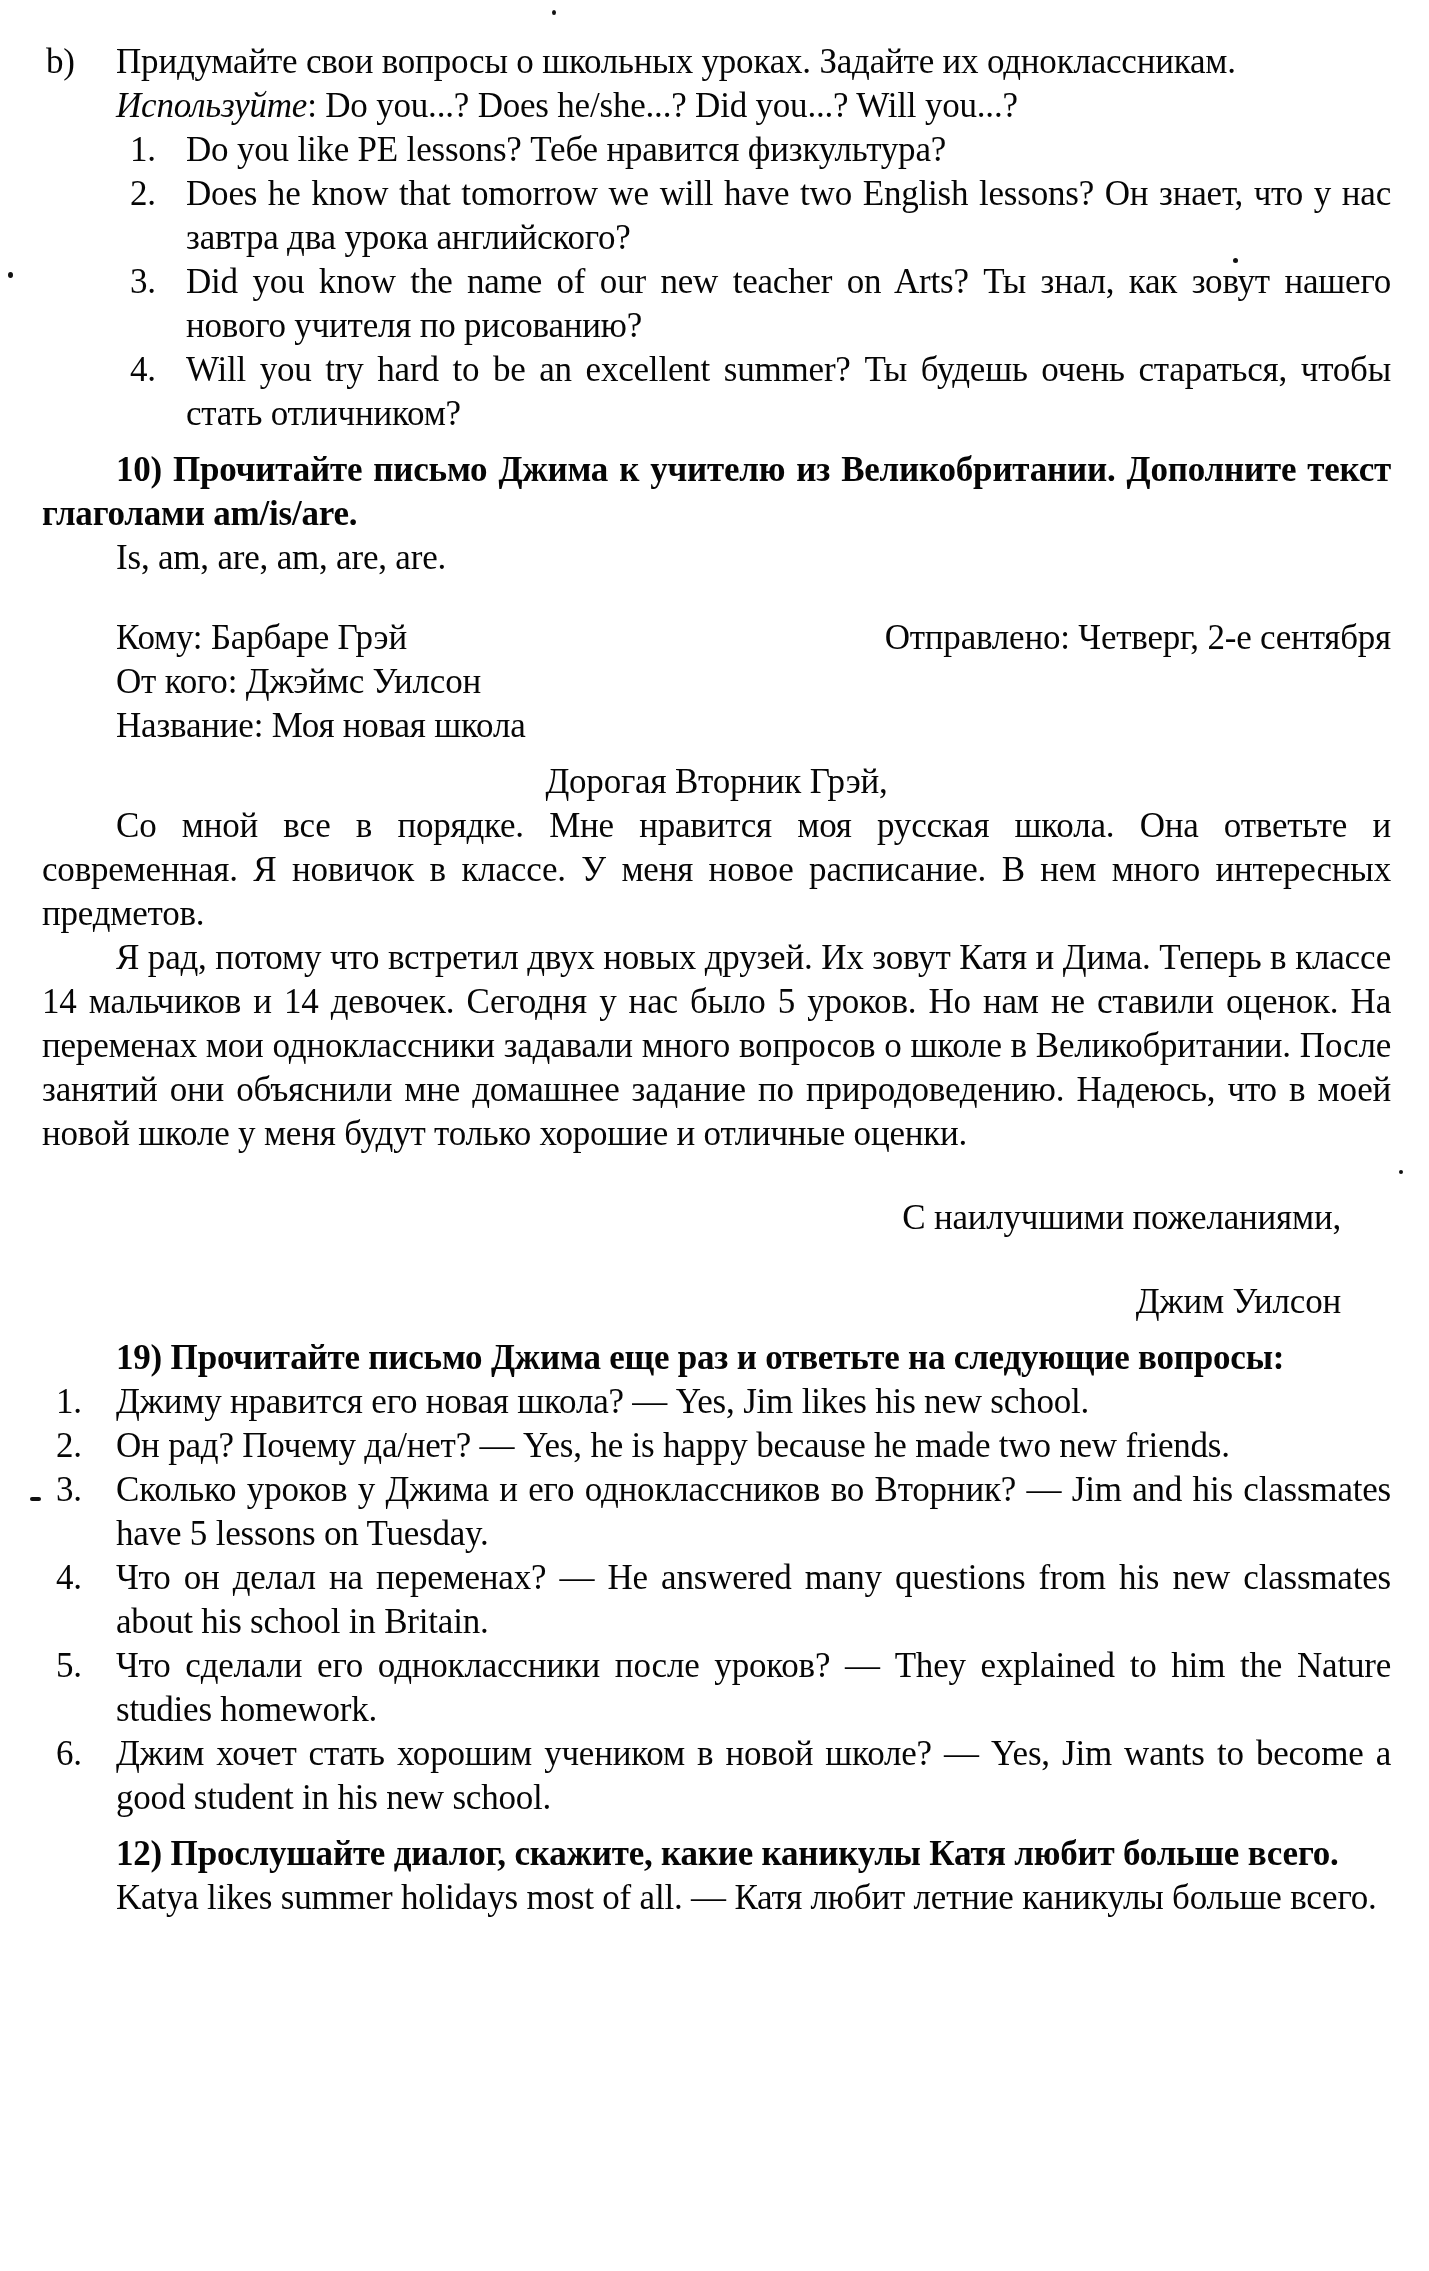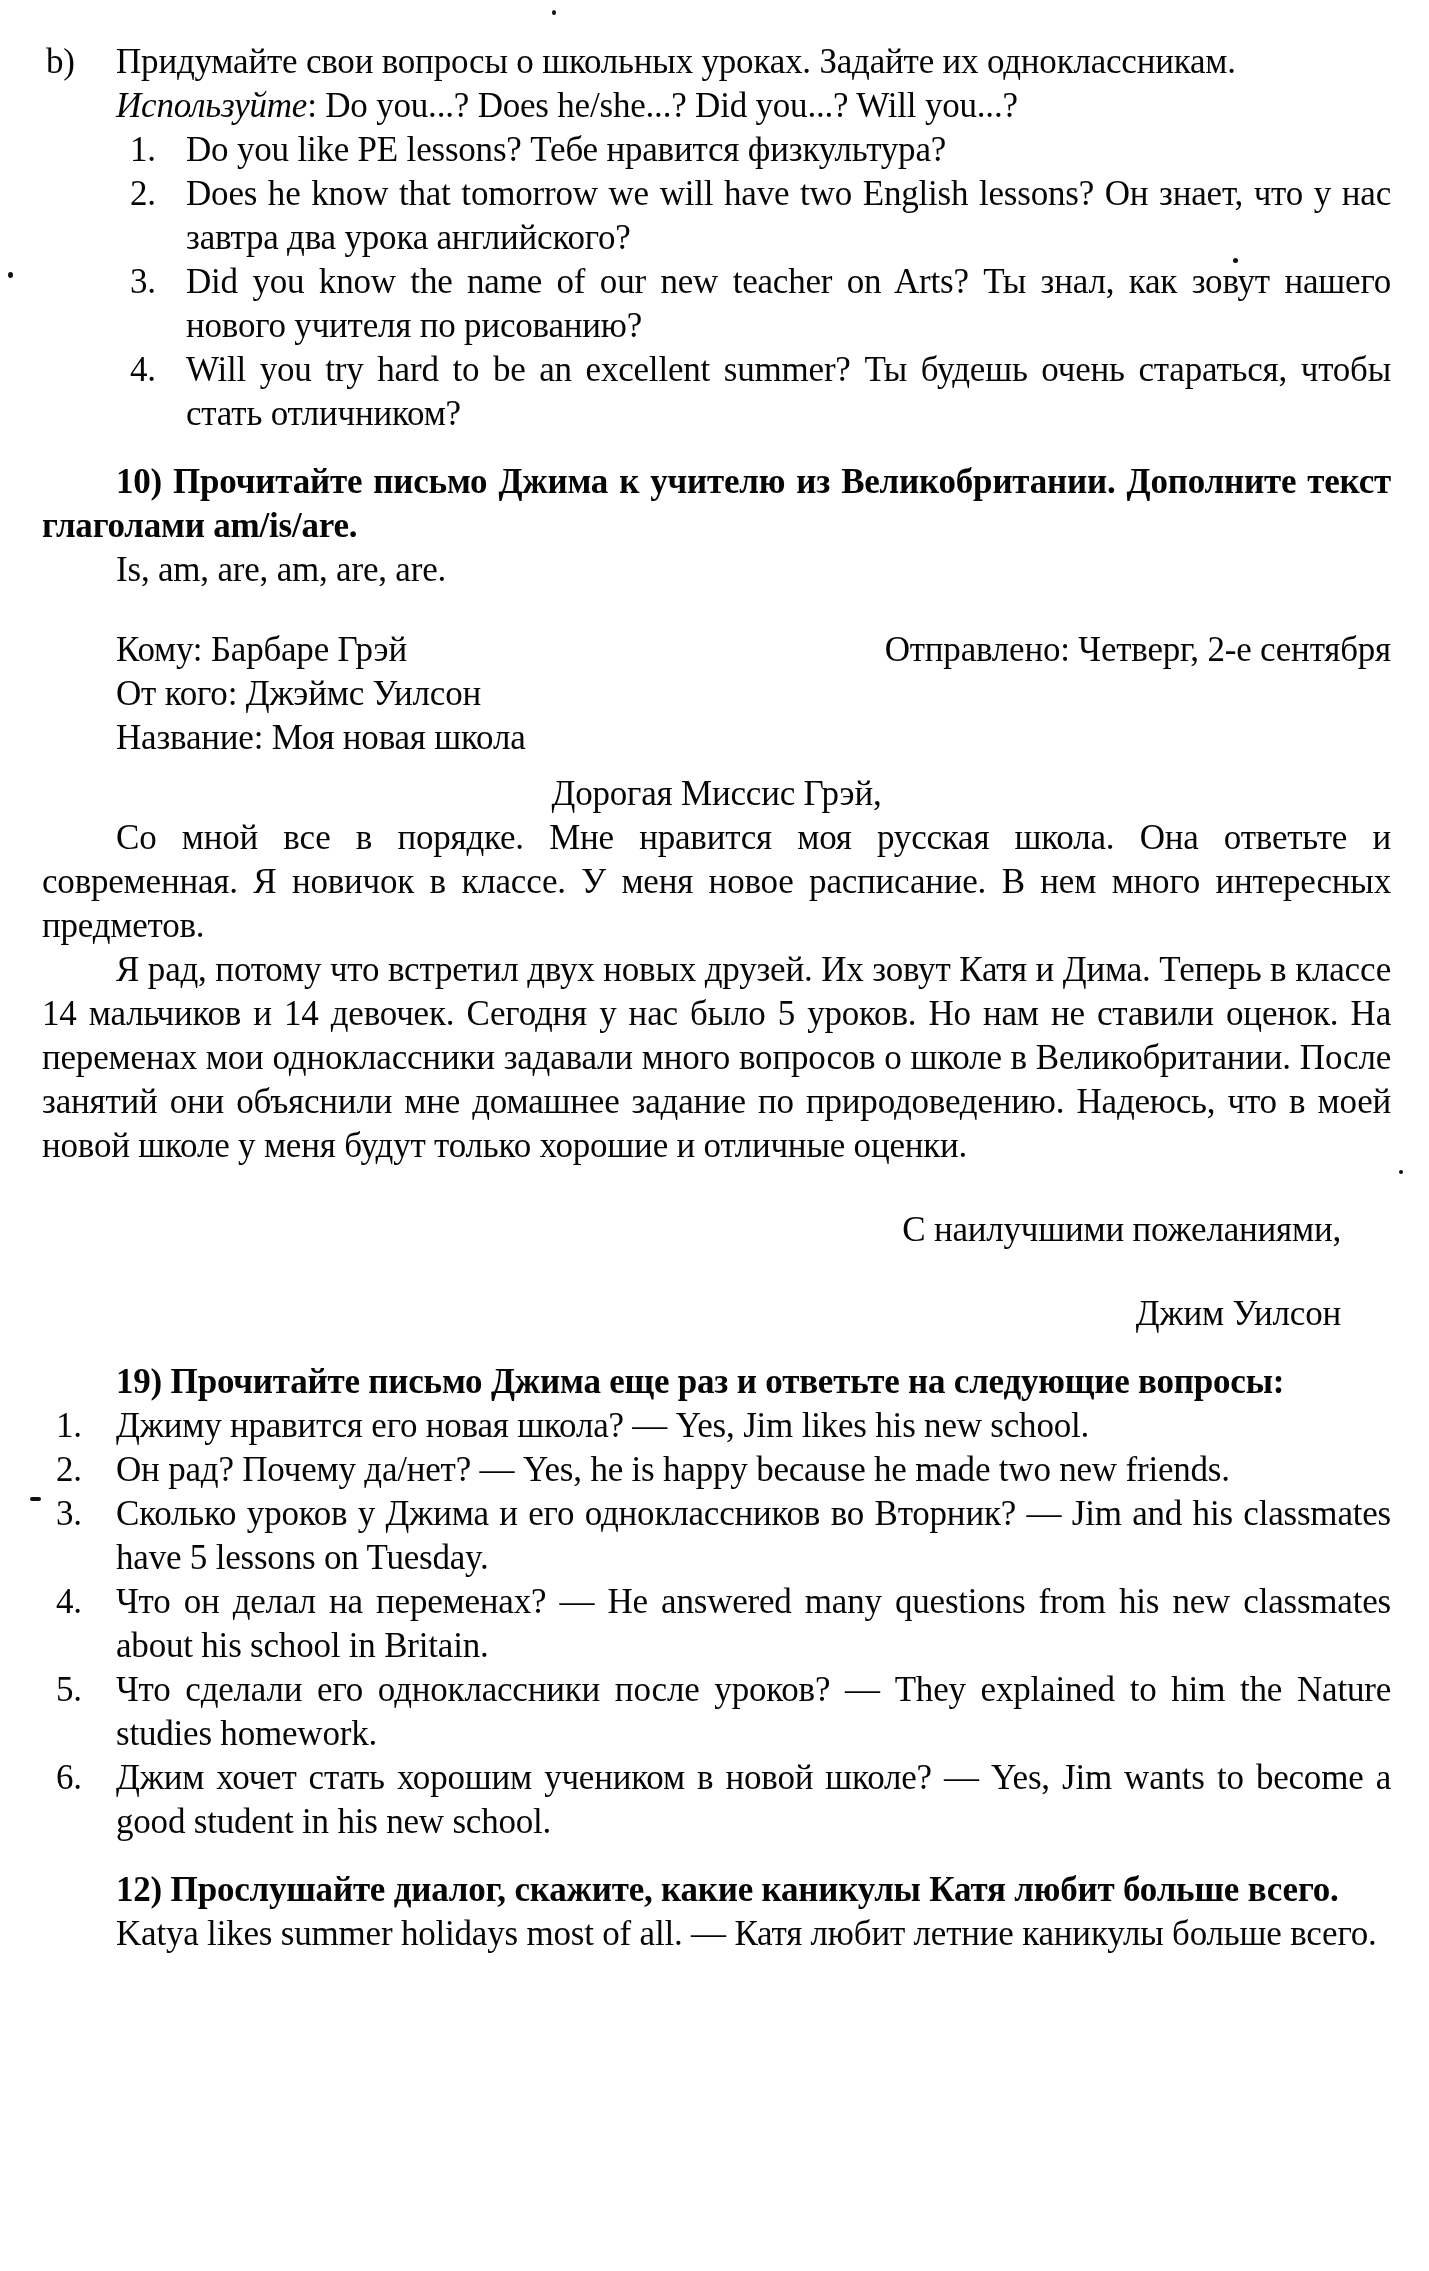--- a/index.html
+++ b/index.html
@@ -18,21 +18,21 @@
   }
   p { margin: 0; }
   .hang { position: relative; padding-left: 74px; }
   .hang .hang-label { position: absolute; left: 4px; top: 0; }
   .use-line { padding-left: 74px; }
   .use-label { font-style: italic; }
   .list-a .item { position: relative; padding-left: 144px; }
   .list-a .num { position: absolute; left: 88px; top: 0; }
   .list-b .item { position: relative; padding-left: 74px; }
   .list-b .num { position: absolute; left: 14px; top: 0; }
-  .heading { font-weight: 700; text-indent: 74px; margin-top: 24px; }
+  .heading { font-weight: 700; text-indent: 74px; margin-top: 12px; }
   .pad-indent { padding-left: 74px; }
   .addr-row { display: flex; justify-content: space-between; padding-left: 74px; margin-top: 36px; }
   .addr-row span { white-space: nowrap; }
   .salutation { text-align: center; margin-top: 12px; }
   .para { text-indent: 74px; }
   .right-line { text-align: right; padding-right: 50px; margin-top: 40px; }
   .speck { position: absolute; background: #111; border-radius: 50%; }
   .speck.s1 { left: 552px; top: 10px; width: 4px; height: 5px; }
   .speck.s2 { left: 1233px; top: 258px; width: 5px; height: 5px; }
   .speck.s3 { left: 8px; top: 272px; width: 5px; height: 6px; }
@@ -80,21 +80,21 @@
 
   <section>
     <p class="heading">10) Прочитайте письмо Джима к учителю из Великобритании. Дополните текст глаголами am/is/are.</p>
     <p class="pad-indent">Is, am, are, am, are, are.</p>
     <div class="addr-row">
       <span>Кому: Барбаре Грэй</span>
       <span>Отправлено: Четверг, 2-е сентября</span>
     </div>
     <p class="pad-indent">От кого: Джэймс Уилсон</p>
     <p class="pad-indent">Название: Моя новая школа</p>
-    <p class="salutation">Дорогая Миссис Грэй,</p>
+    <p class="salutation">Дорогая Вторник Грэй,</p>
     <p class="para">Со мной все в порядке. Мне нравится моя русская школа. Она ответьте и современная. Я новичок в классе. У меня новое расписание. В нем много интересных предметов.</p>
     <p class="para">Я рад, потому что встретил двух новых друзей. Их зовут Катя и Дима. Теперь в классе 14 мальчиков и 14 девочек. Сегодня у нас было 5 уроков. Но нам не ставили оценок. На переменах мои одноклассники задавали много вопросов о школе в Великобритании. После занятий они объяснили мне домашнее задание по природоведению. Надеюсь, что в моей новой школе у меня будут только хорошие и отличные оценки.</p>
     <p class="right-line">С наилучшими пожеланиями,</p>
     <p class="right-line">Джим Уилсон</p>
   </section>
 
   <section>
     <p class="heading">19) Прочитайте письмо Джима еще раз и ответьте на следующие вопросы:</p>
     <div class="list-b">
       <p class="item">

